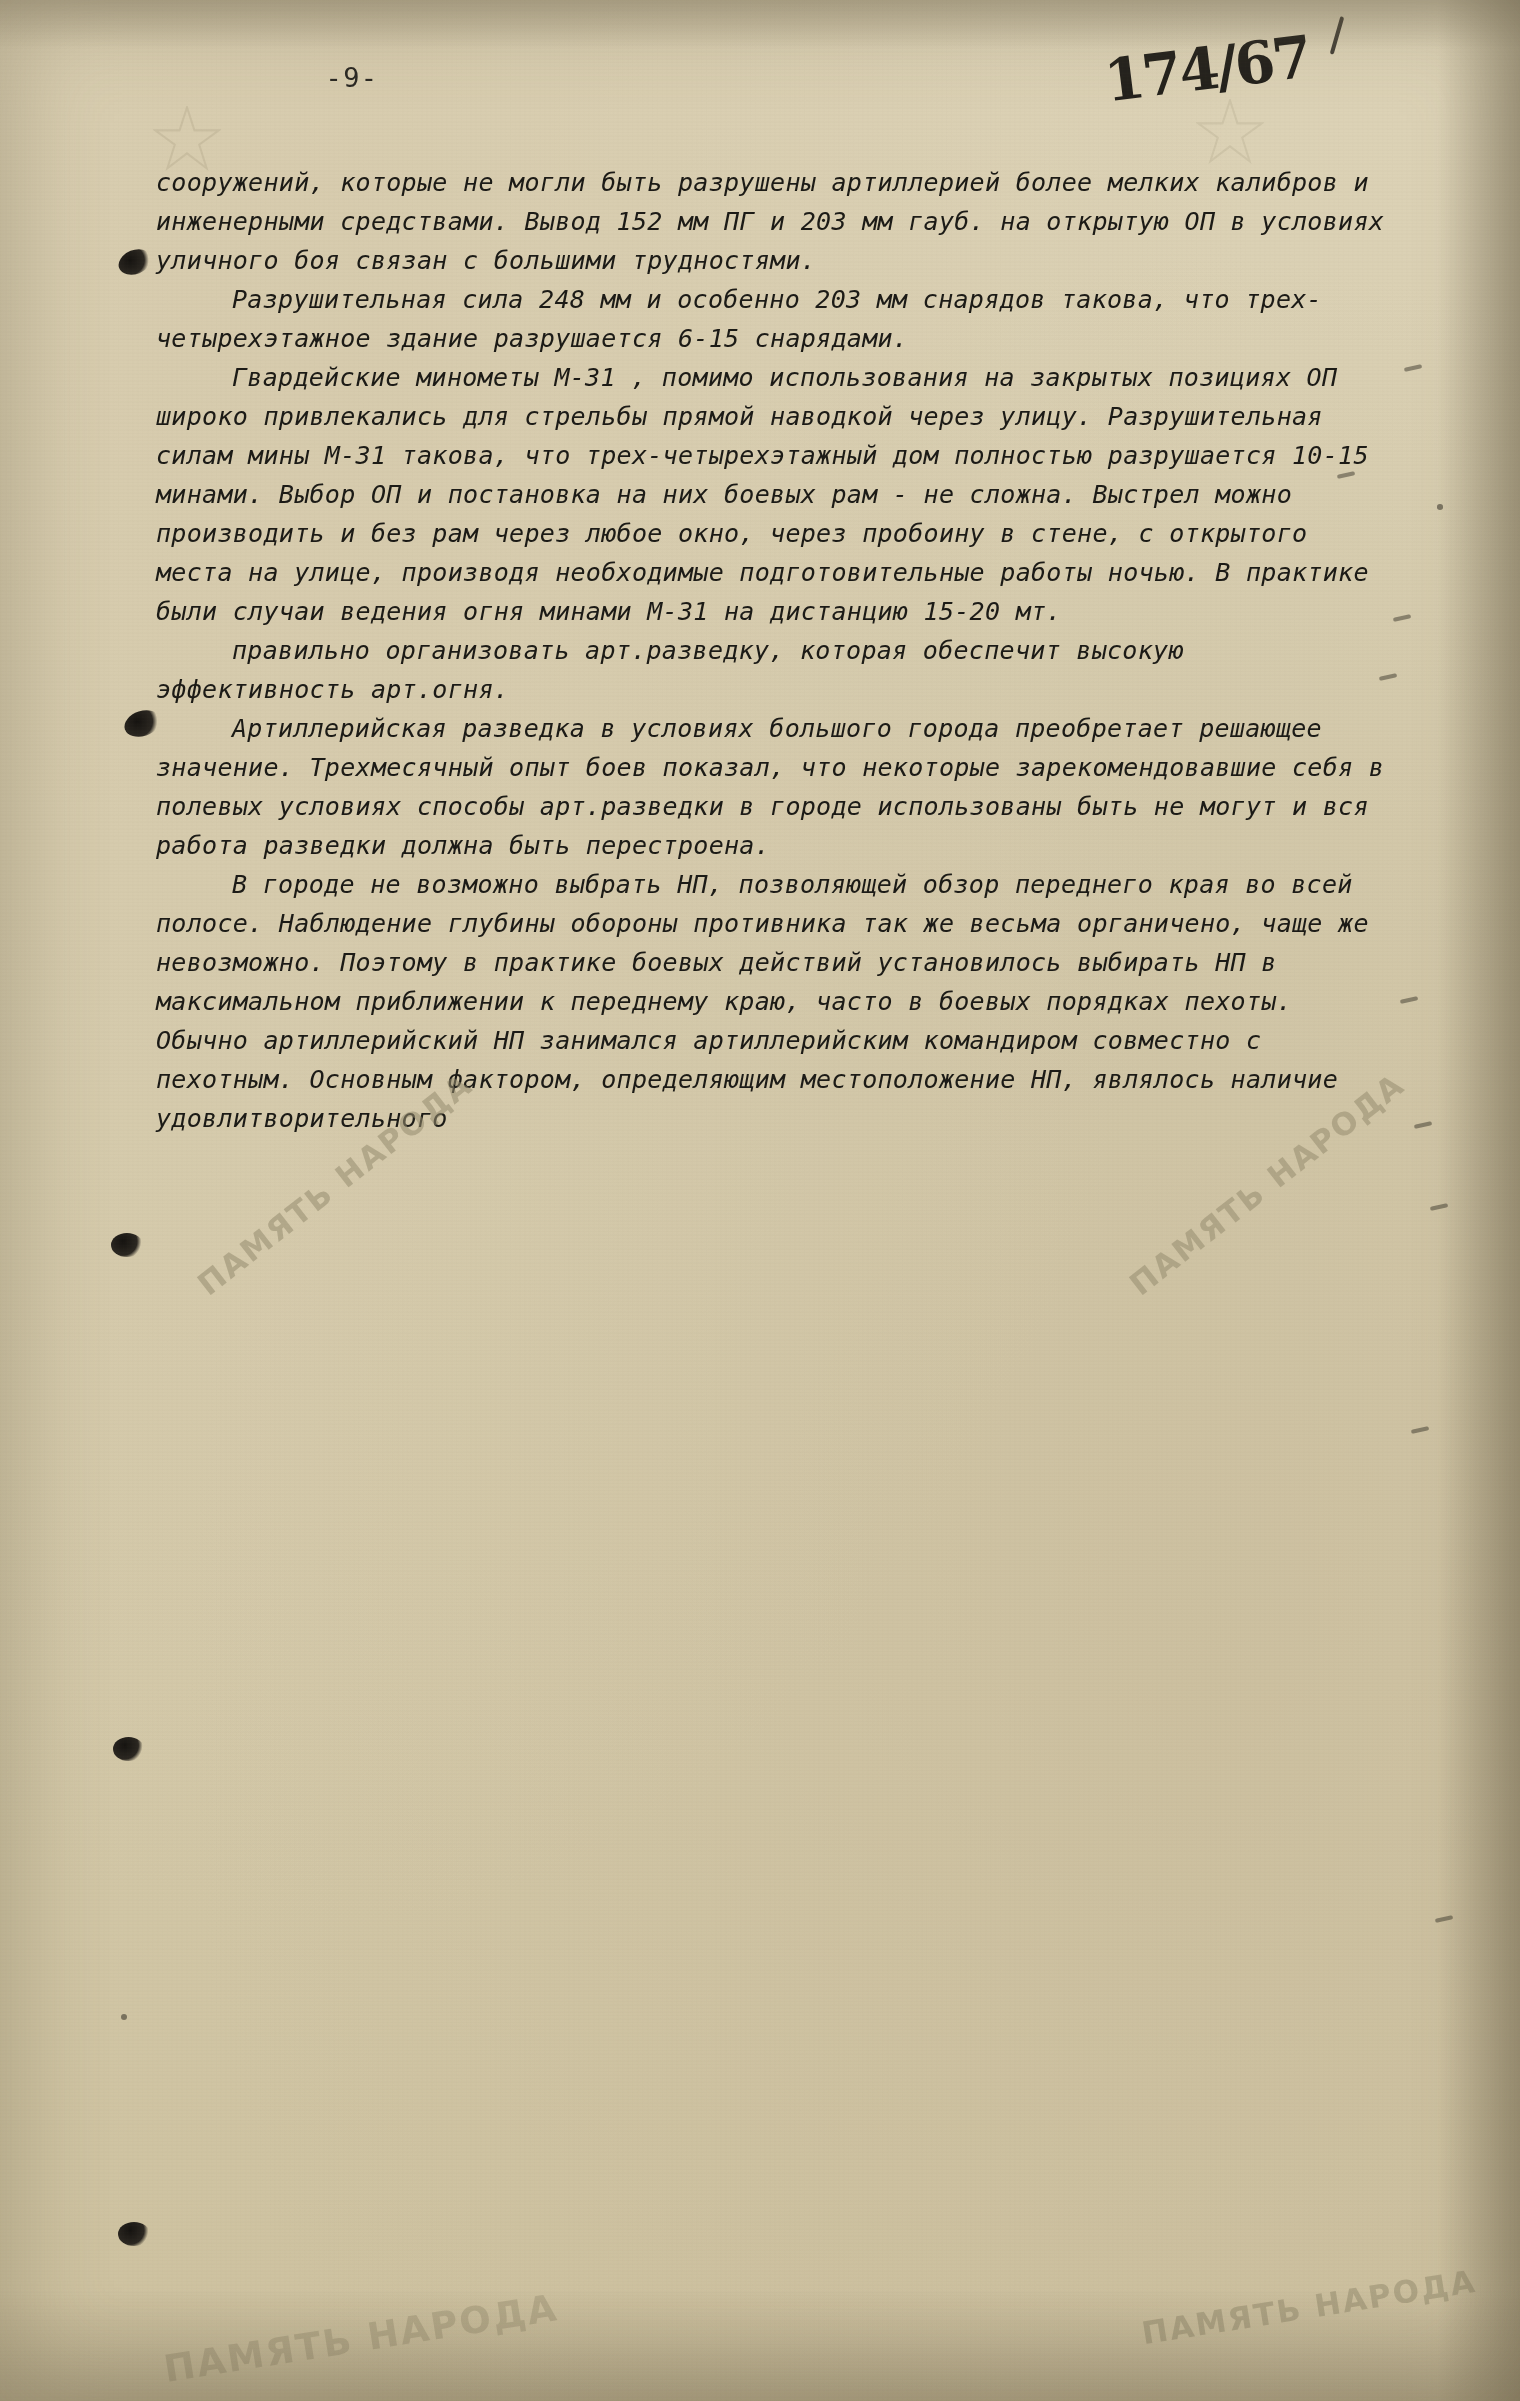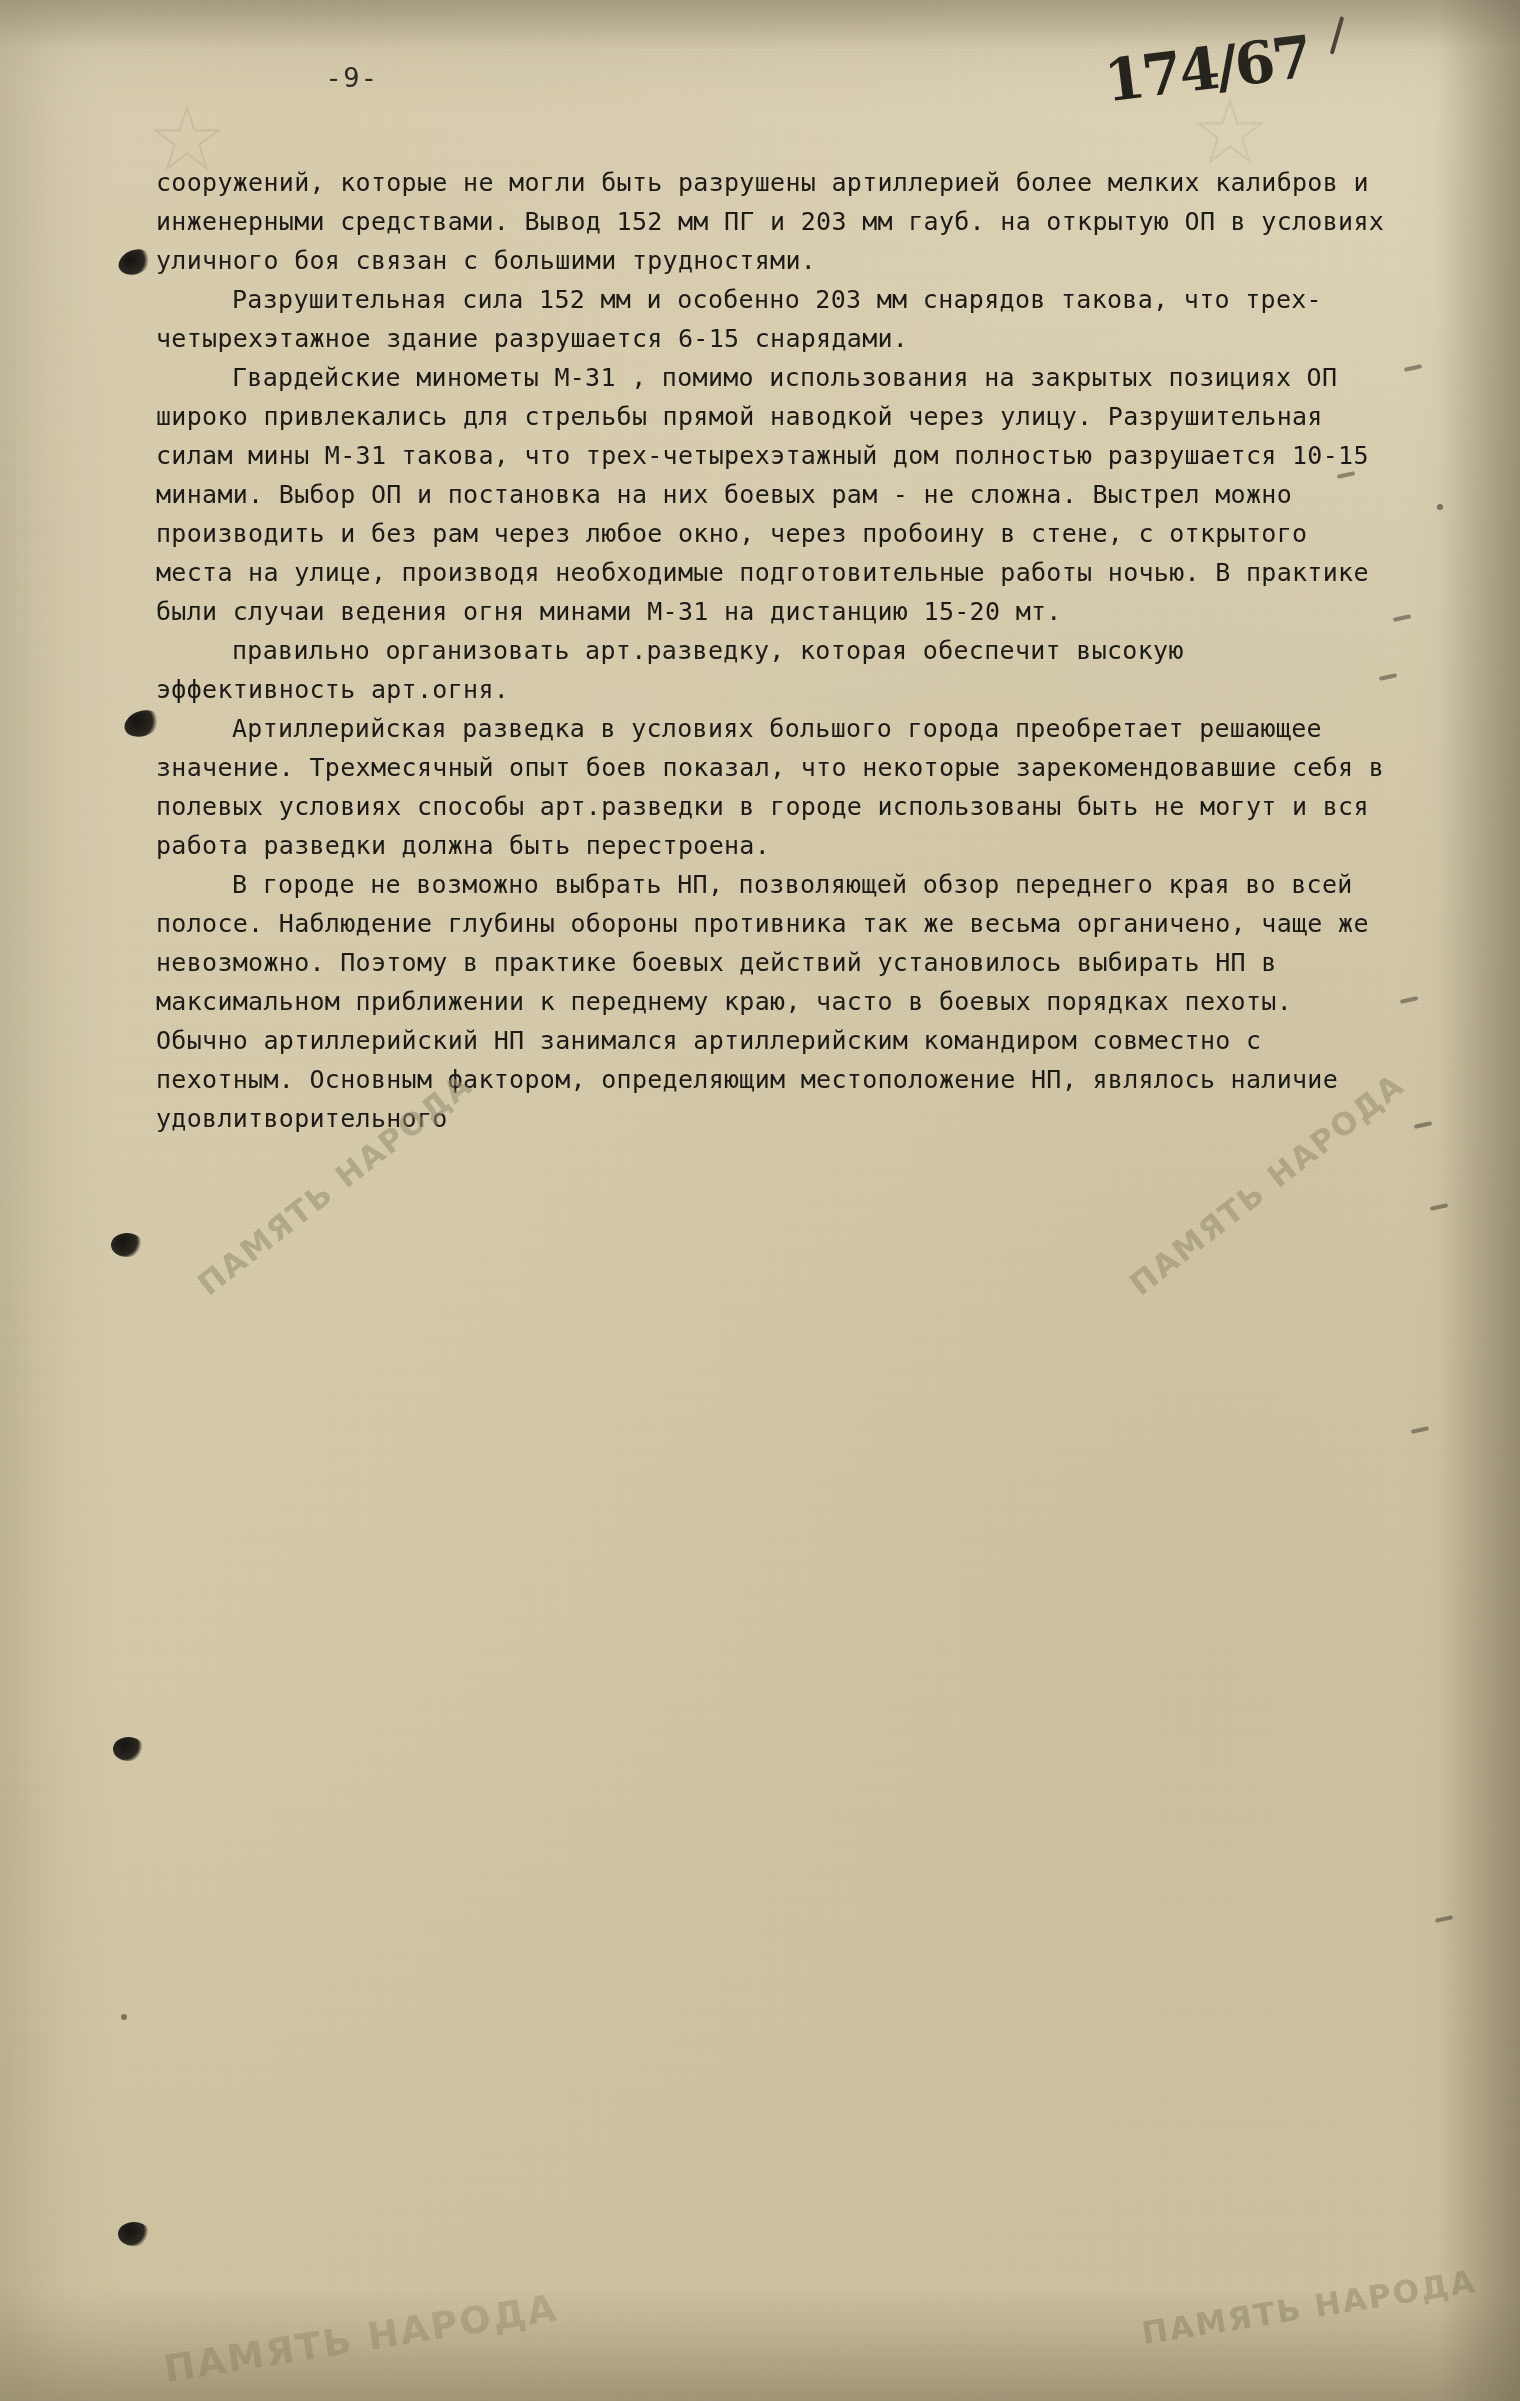--- a/index.html
+++ b/index.html
@@ -91,20 +91,21 @@
   .body-text {
     position: absolute;
     top: 163px;
     left: 156px;
     width: 1238px;
     font-size: 25px;
     line-height: 39px;
     letter-spacing: 0.3px;
     color: #1b1a16;
     text-rendering: optimizeLegibility;
+    font-style: italic;
   }
   .body-text p {
     margin: 0;
     text-indent: 76px;
     white-space: pre-wrap;
   }
   .body-text p.noindent {
     text-indent: 0;
   }
 
@@ -188,21 +189,21 @@
     </svg>
   </div>
 
   <div class="page-number">-9-</div>
 
   <div class="archive-tick"></div>
   <div class="archive-number">174/67</div>
 
   <div class="body-text">
     <p class="noindent">сооружений, которые не могли быть разрушены артиллерией более мелких калибров и инженерными средствами. Вывод 152 мм ПГ и 203 мм гауб. на открытую ОП в условиях уличного боя связан с большими трудностями.</p>
-    <p>Разрушительная сила 152 мм и особенно 203 мм снарядов такова, что трех-четырехэтажное здание разрушается 6-15 снарядами.</p>
+    <p>Разрушительная сила 248 мм и особенно 203 мм снарядов такова, что трех-четырехэтажное здание разрушается 6-15 снарядами.</p>
     <p>Гвардейские минометы М-31 , помимо использования на закрытых позициях ОП широко привлекались для стрельбы прямой наводкой через улицу. Разрушительная силам мины М-31 такова, что трех-четырехэтажный дом полностью разрушается 10-15 минами. Выбор ОП и постановка на них боевых рам - не сложна. Выстрел можно производить и без рам через любое окно, через пробоину в стене, с открытого места на улице, производя необходимые подготовительные работы ночью. В практике были случаи ведения огня минами М-31 на дистанцию 15-20 мт.</p>
     <p>правильно организовать арт.разведку, которая обеспечит высокую эффективность арт.огня.</p>
     <p>Артиллерийская разведка в условиях большого города преобретает решающее значение. Трехмесячный опыт боев показал, что некоторые зарекомендовавшие себя в полевых условиях способы арт.разведки в городе использованы быть не могут и вся работа разведки должна быть перестроена.</p>
     <p>В городе не возможно выбрать НП, позволяющей обзор переднего края во всей полосе. Наблюдение глубины обороны противника так же весьма органичено, чаще же невозможно. Поэтому в практике боевых действий установилось выбирать НП в максимальном приближении к переднему краю, часто в боевых порядках пехоты. Обычно артиллерийский НП занимался артиллерийским командиром совместно с пехотным. Основным фактором, определяющим местоположение НП, являлось наличие удовлитворительного</p>
   </div>
 
   <div class="watermark wm-1">ПАМЯТЬ НАРОДА</div>
   <div class="watermark wm-2">ПАМЯТЬ НАРОДА</div>
   <div class="watermark wm-3">ПАМЯТЬ НАРОДА</div>
   <div class="watermark wm-4">ПАМЯТЬ НАРОДА</div>

